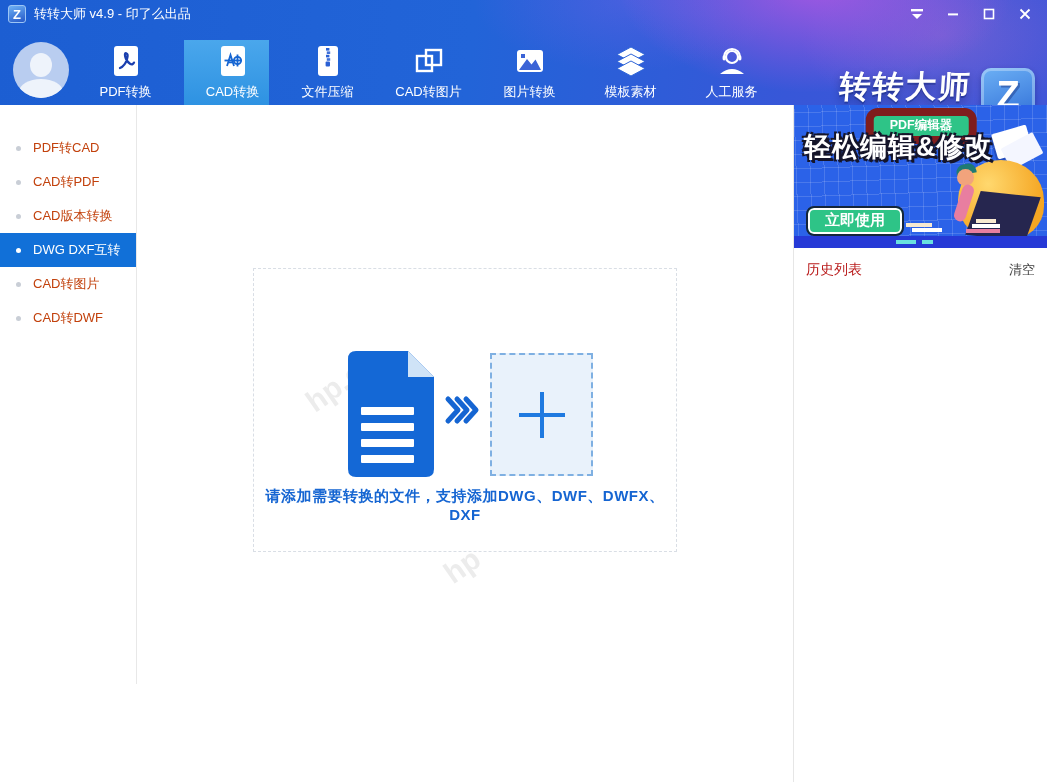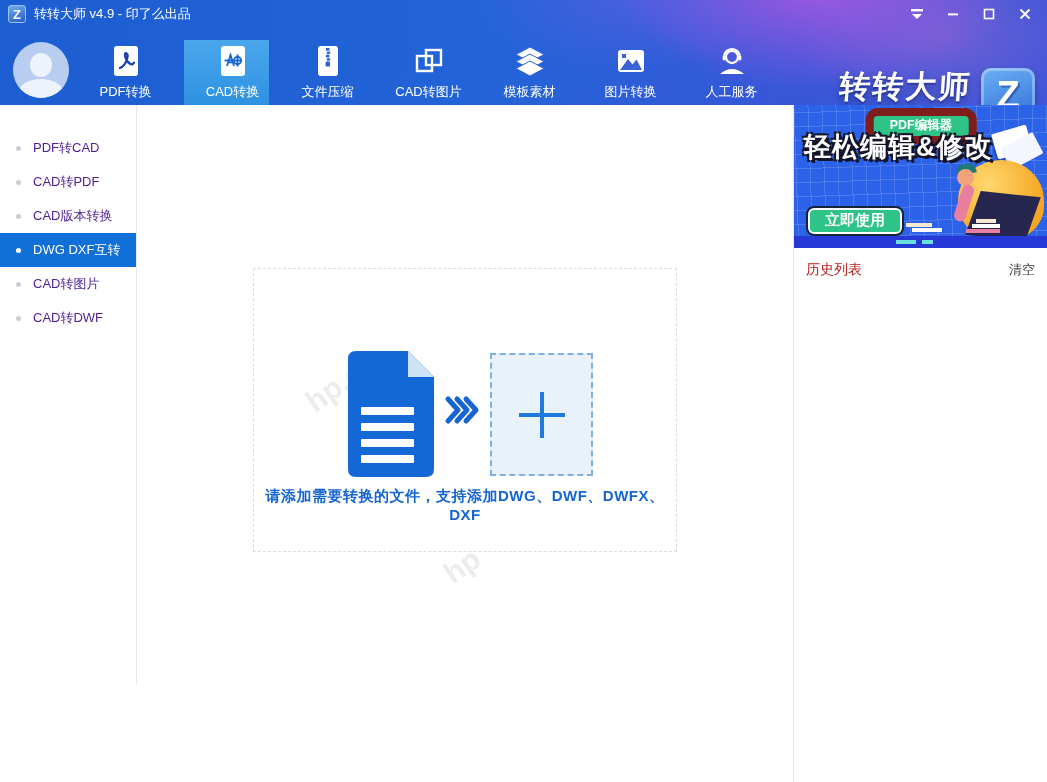--- a/index.html
+++ b/index.html
@@ -43,21 +43,21 @@
   .logo-ver { color:#e8edff; font-size:13px; margin-top:2px; margin-right:4px; }
   .logo-badge { width:54px; height:54px; border-radius:10px;
     background:linear-gradient(160deg,#6db1f5,#2e6cd6);
     box-shadow:inset 0 0 0 3px rgba(255,255,255,.3), 0 3px 6px rgba(0,0,60,.3);
     display:flex; align-items:center; justify-content:center;
     color:#fff; font-size:38px; font-weight:900; text-shadow:2px 2px 0 rgba(30,60,140,.5); }
 
   
   .sidebar { position:absolute; left:0; top:105px; width:137px; height:579px; background:#fff;
     border-right:1px solid #e8e8e8; padding-top:26px; }
-  .side-item { height:34px; display:flex; align-items:center; cursor:pointer; color:#4c1d95; font-size:13px; }
+  .side-item { height:34px; display:flex; align-items:center; cursor:pointer; color:#c2410c; font-size:13px; }
   .side-item .dot { width:5px; height:5px; border-radius:50%; background:#c9ced6; margin:0 12px 0 16px; flex:none; }
   .side-item.sel { background:#1170d8; color:#fff; }
   .side-item.sel .dot { background:#fff; }
 
   
   .main { position:absolute; left:137px; top:105px; width:656px; height:579px; background:#fff; }
   .dropzone { position:absolute; left:116px; top:163px; width:424px; height:284px;
     border:1px dashed #d9dee5; cursor:pointer; }
   .watermark { position:absolute; color:rgba(120,120,120,.14); font-size:30px; font-weight:bold;
     transform:rotate(-35deg); pointer-events:none; }
@@ -216,41 +216,41 @@
                   <rect x="13" y="5" width="15" height="15"></rect>
                 </g>
               </svg>
           </span>
           <span class="tab-label">CAD转图片</span>
         </div>
       </div>
       <div class="tab">
         <div class="tab-inner">
           <span class="tab-ico">
+            <svg width="32" height="32" viewBox="0 0 32 32">
+                <rect x="3" y="5" width="26" height="22" rx="3" fill="#fff"></rect>
+                <rect x="7" y="9" width="4" height="4" fill="#3b63d6"></rect>
+                <path d="M5 25 L13 14 L17.5 19.5 L21.5 14.5 L27 25 Z" fill="#3b63d6"></path>
+              </svg>
+          </span>
+          <span class="tab-label">图片转换</span>
+        </div>
+      </div>
+      <div class="tab">
+        <div class="tab-inner">
+          <span class="tab-ico">
             <svg width="34" height="32" viewBox="0 0 34 32">
                 <g fill="#fff" stroke="#2f65d8" stroke-width="1">
                   <path d="M17 2 L31 9.5 L17 17 L3 9.5 Z"></path>
                   <path d="M17 9 L31 16.5 L17 24 L3 16.5 Z"></path>
                   <path d="M17 16 L31 23.5 L17 31 L3 23.5 Z"></path>
                 </g>
               </svg>
           </span>
           <span class="tab-label">模板素材</span>
-        </div>
-      </div>
-      <div class="tab">
-        <div class="tab-inner">
-          <span class="tab-ico">
-            <svg width="32" height="32" viewBox="0 0 32 32">
-                <rect x="3" y="5" width="26" height="22" rx="3" fill="#fff"></rect>
-                <rect x="7" y="9" width="4" height="4" fill="#3b63d6"></rect>
-                <path d="M5 25 L13 14 L17.5 19.5 L21.5 14.5 L27 25 Z" fill="#3b63d6"></path>
-              </svg>
-          </span>
-          <span class="tab-label">图片转换</span>
         </div>
       </div>
       <div class="tab">
         <div class="tab-inner">
           <span class="tab-ico">
             <svg width="32" height="32" viewBox="0 0 32 32">
                 <circle cx="16" cy="12" r="6" fill="none" stroke="#fff" stroke-width="2.2"></circle>
                 <path d="M8 12 a8 8 0 0 1 16 0" fill="none" stroke="#fff" stroke-width="2.2"></path>
                 <rect x="6.6" y="10.5" width="3" height="5" rx="1.4" fill="#fff"></rect>
                 <rect x="22.4" y="10.5" width="3" height="5" rx="1.4" fill="#fff"></rect>

